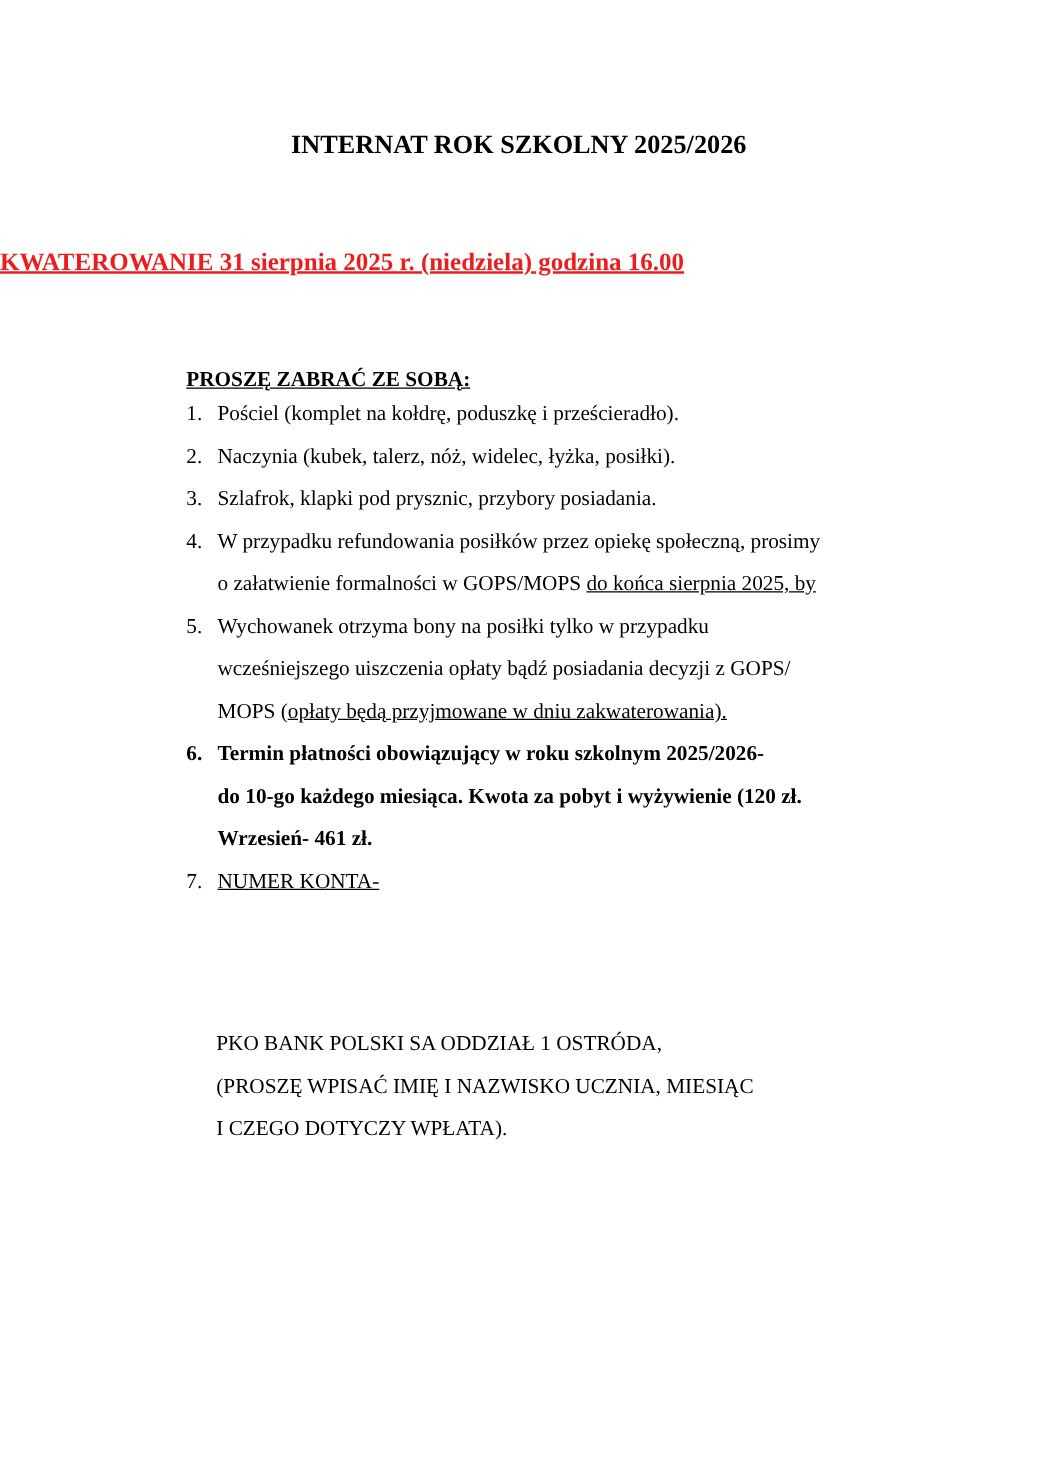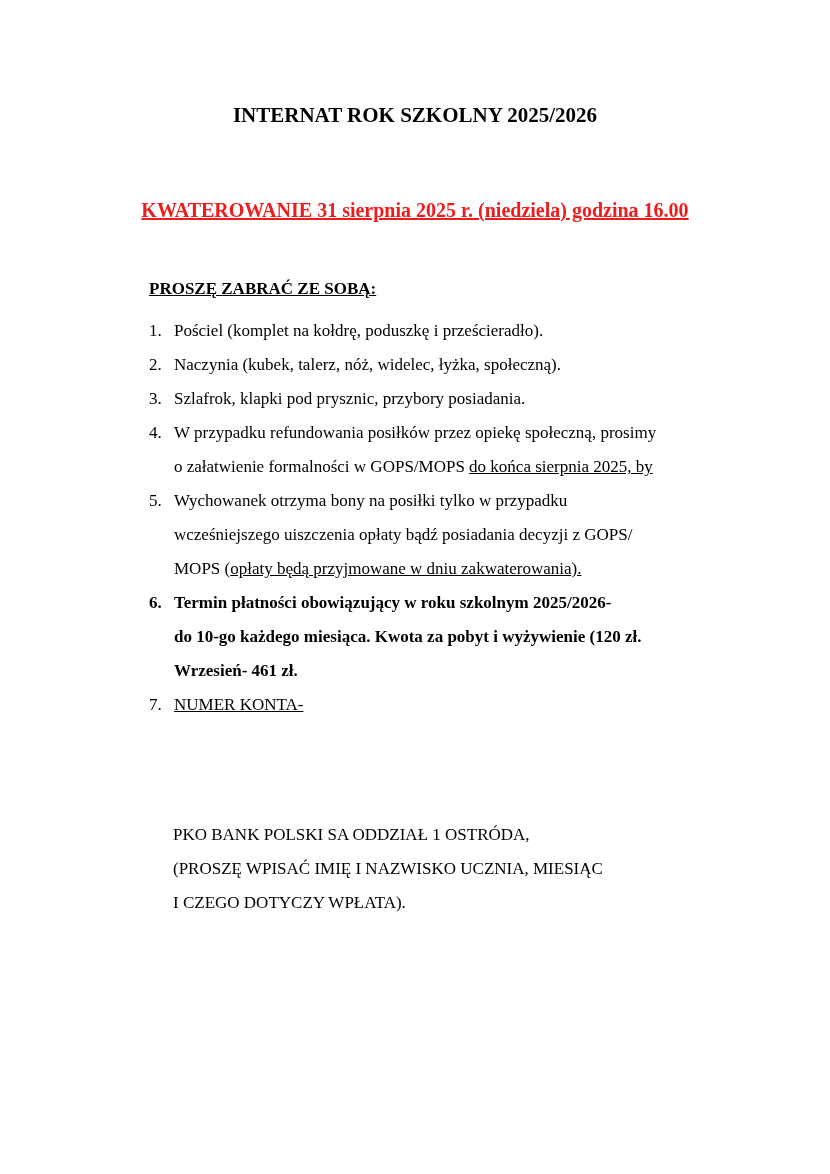--- a/index.html
+++ b/index.html
@@ -1,22 +1,22 @@
 <!DOCTYPE html>
 <html><head>
   <meta charset="utf-8">
   <style>
     html, body { margin: 0; padding: 0; background: #ffffff; }
     body { width: 830px; height: 1174px; position: relative; overflow: hidden;
            font-family: "Liberation Serif", "DejaVu Serif", serif; color: #000; }
     .title { position: absolute; top: 103px; left: 0; width: 830px; text-align: center;
              font-weight: bold; font-size: 21px; letter-spacing: 0; }
-    .subtitle { position: absolute; top: 199px; left: 0; width: 830px; text-align: center;
+    .subtitle { position: absolute; top: 199px; left: 0; width: 830px; text-align: left;
                 font-weight: bold; font-size: 20px; color: #ee1c1c; text-decoration: underline; }
-    .heading { position: absolute; top: 279px; left: 149px; font-weight: bold; font-size: 17px;
+    .heading { position: absolute; top: 294px; left: 149px; font-weight: bold; font-size: 17px;
                text-decoration: underline; }
     .list { position: absolute; top: 314px; left: 149px; width: 600px; font-size: 17px; }
     .item { display: flex; line-height: 34px; }
     .num { width: 25px; flex: none; }
     .txt { flex: 1; }
     .u { text-decoration: underline; }
     .bold { font-weight: bold; }
     .line { display: block; white-space: nowrap; }
     .bank { position: absolute; top: 818px; left: 173px; font-size: 17px; }
     .bank .line { line-height: 34px; }
@@ -30,21 +30,21 @@
   <div class="subtitle" style="color: rgb(238, 28, 28);">KWATEROWANIE  31 sierpnia 2025 r. (niedziela) godzina 16.00</div>
   <div class="heading">PROSZĘ ZABRAĆ ZE SOBĄ:</div>
 
   <div class="list">
     <div class="item">
       <span class="num">1.</span>
       <span class="txt">Pościel (komplet na kołdrę, poduszkę i prześcieradło).</span>
     </div>
     <div class="item">
       <span class="num">2.</span>
-      <span class="txt">Naczynia (kubek, talerz, nóż, widelec, łyżka, społeczną).</span>
+      <span class="txt">Naczynia (kubek, talerz, nóż, widelec, łyżka, posiłki).</span>
     </div>
     <div class="item">
       <span class="num">3.</span>
       <span class="txt">Szlafrok, klapki pod prysznic, przybory posiadania.</span>
     </div>
     <div class="item">
       <span class="num">4.</span>
       <span class="txt">
         <span class="line">W przypadku refundowania posiłków przez opiekę społeczną, prosimy</span>
         <span class="line"><span>o załatwienie formalności w GOPS/MOPS </span><span class="u">do końca sierpnia 2025, by</span></span>

